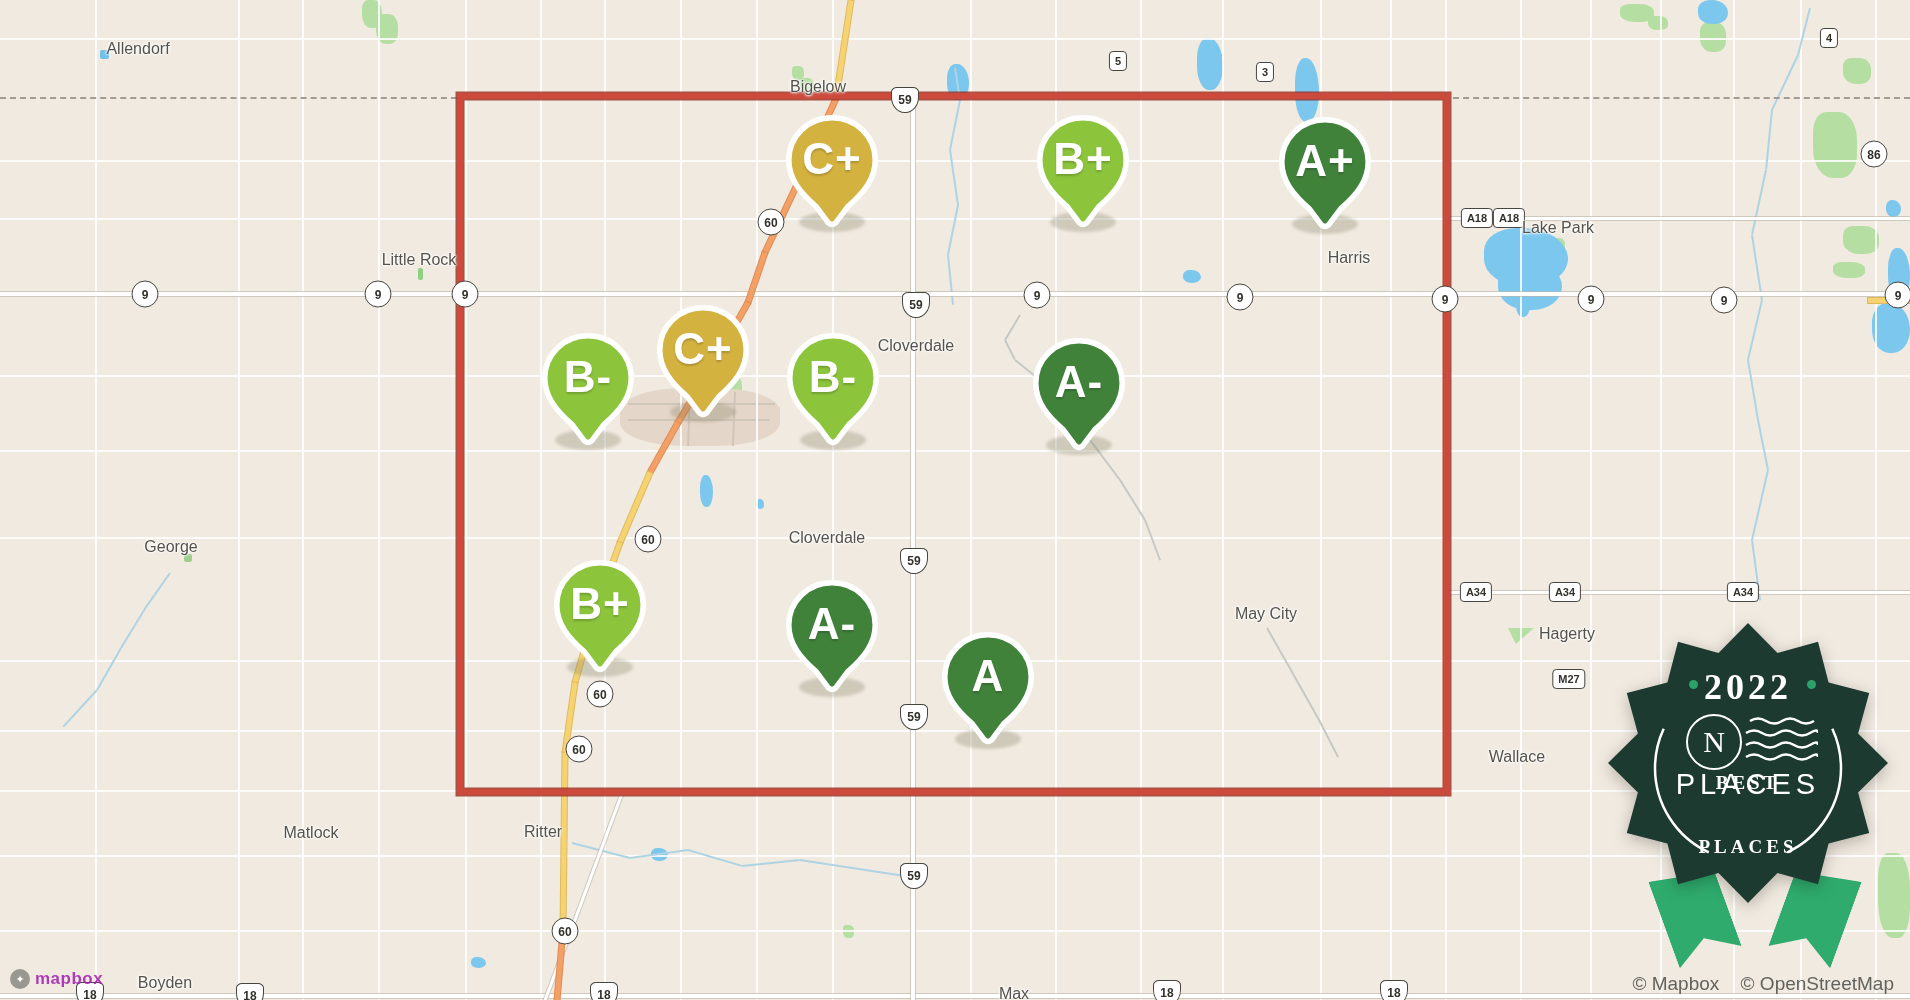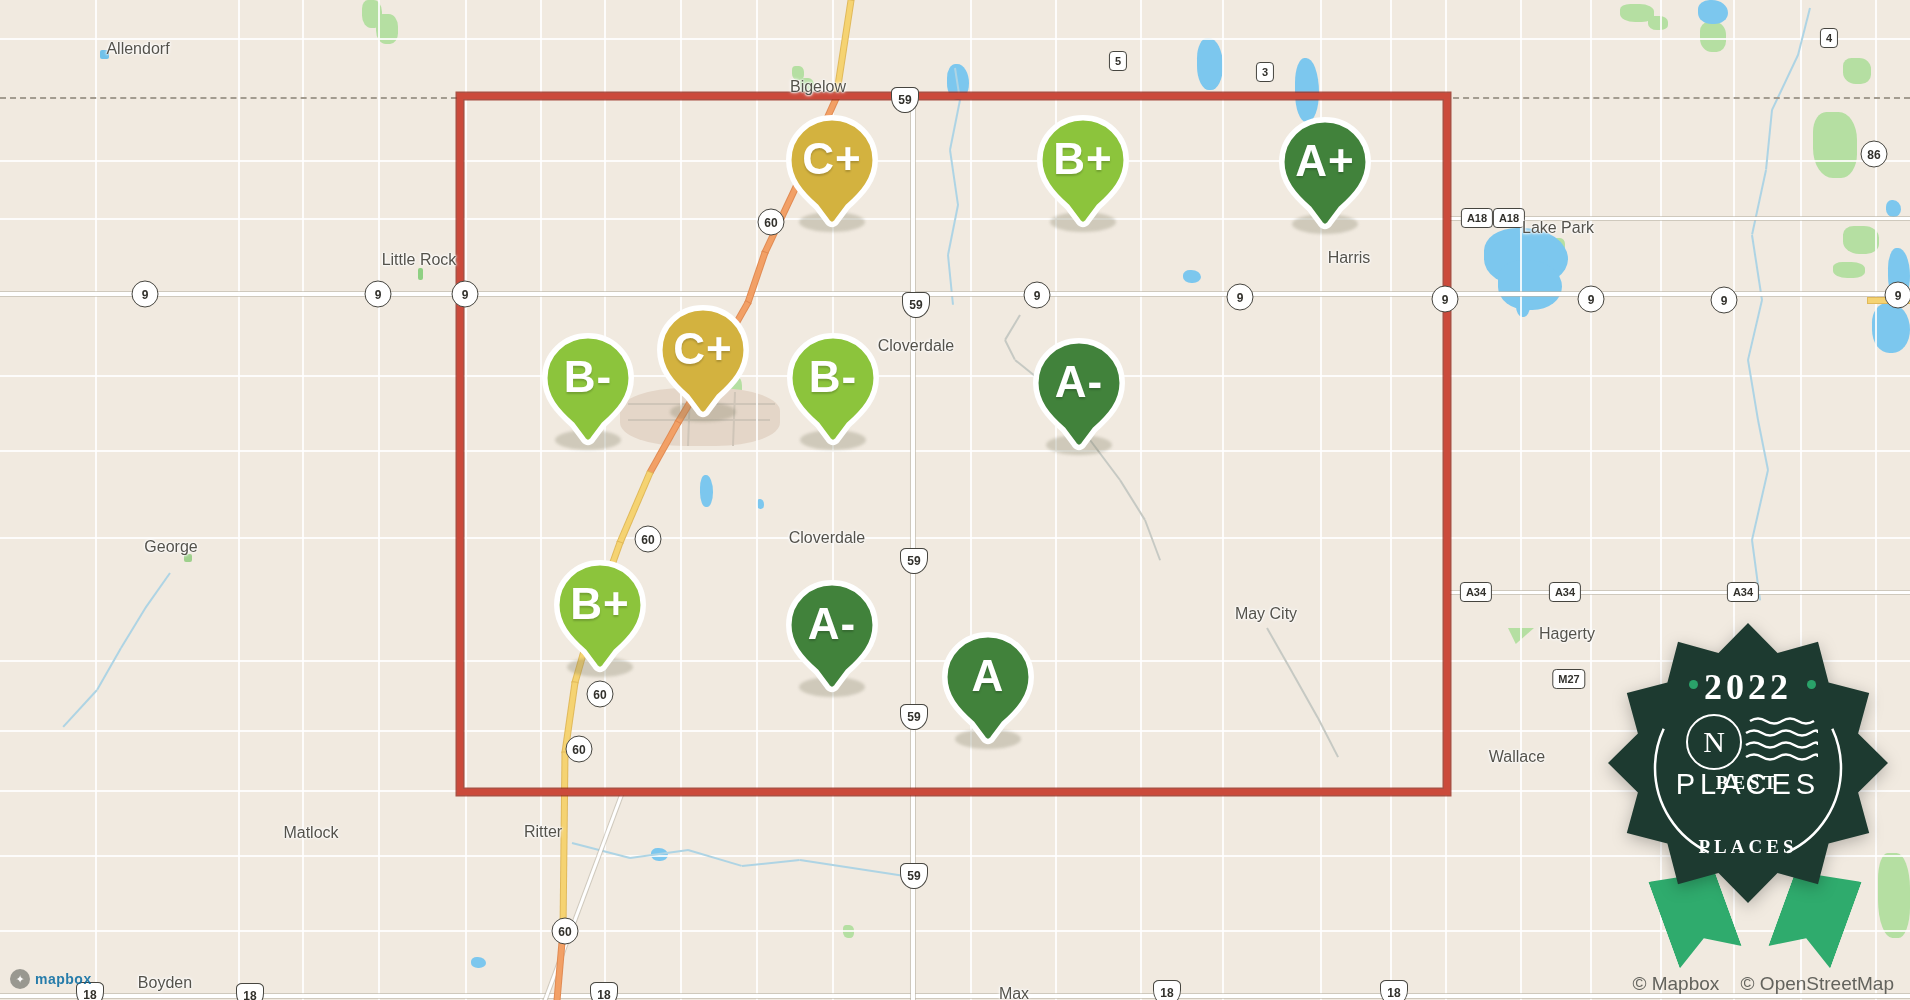--- a/index.html
+++ b/index.html
@@ -54,21 +54,21 @@
   .badge-brand{left:1648px;top:768px;width:200px;font-size:29px;letter-spacing:5px;font-weight:400;}
   .badge-tag1{left:1648px;top:772px;width:200px;font-family:"Liberation Serif",serif;
         font-size:19px;font-weight:bold;letter-spacing:4px;}
   .badge-tag2{left:1648px;top:836px;width:200px;font-family:"Liberation Serif",serif;
         font-size:19px;font-weight:bold;letter-spacing:4px;}
   .attribution{right:16px;top:973px;z-index:14;font-size:19px;color:#63635d;}
   .attribution a{color:#63635d;text-decoration:none;margin-left:16px;}
   .mapbox-logo{left:10px;top:969px;z-index:14;display:flex;align-items:center;gap:5px;opacity:.85;}
   .logo-circle{width:20px;height:20px;border-radius:50%;background:#8a8a83;color:#fff;
         font-size:11px;display:flex;align-items:center;justify-content:center;}
-  .logo-word{color:#0369a1;font-weight:bold;font-size:14px;letter-spacing:.5px;}
+  .logo-word{color:#a21caf;font-weight:bold;font-size:17px;letter-spacing:.5px;}
   .town-icon{z-index:7;border-radius:2px;}
 </style>
 </head>
 <body>
 
 <div id="map">
 
   <div class="abs state-line"></div>
   <div class="abs county"></div>
 

